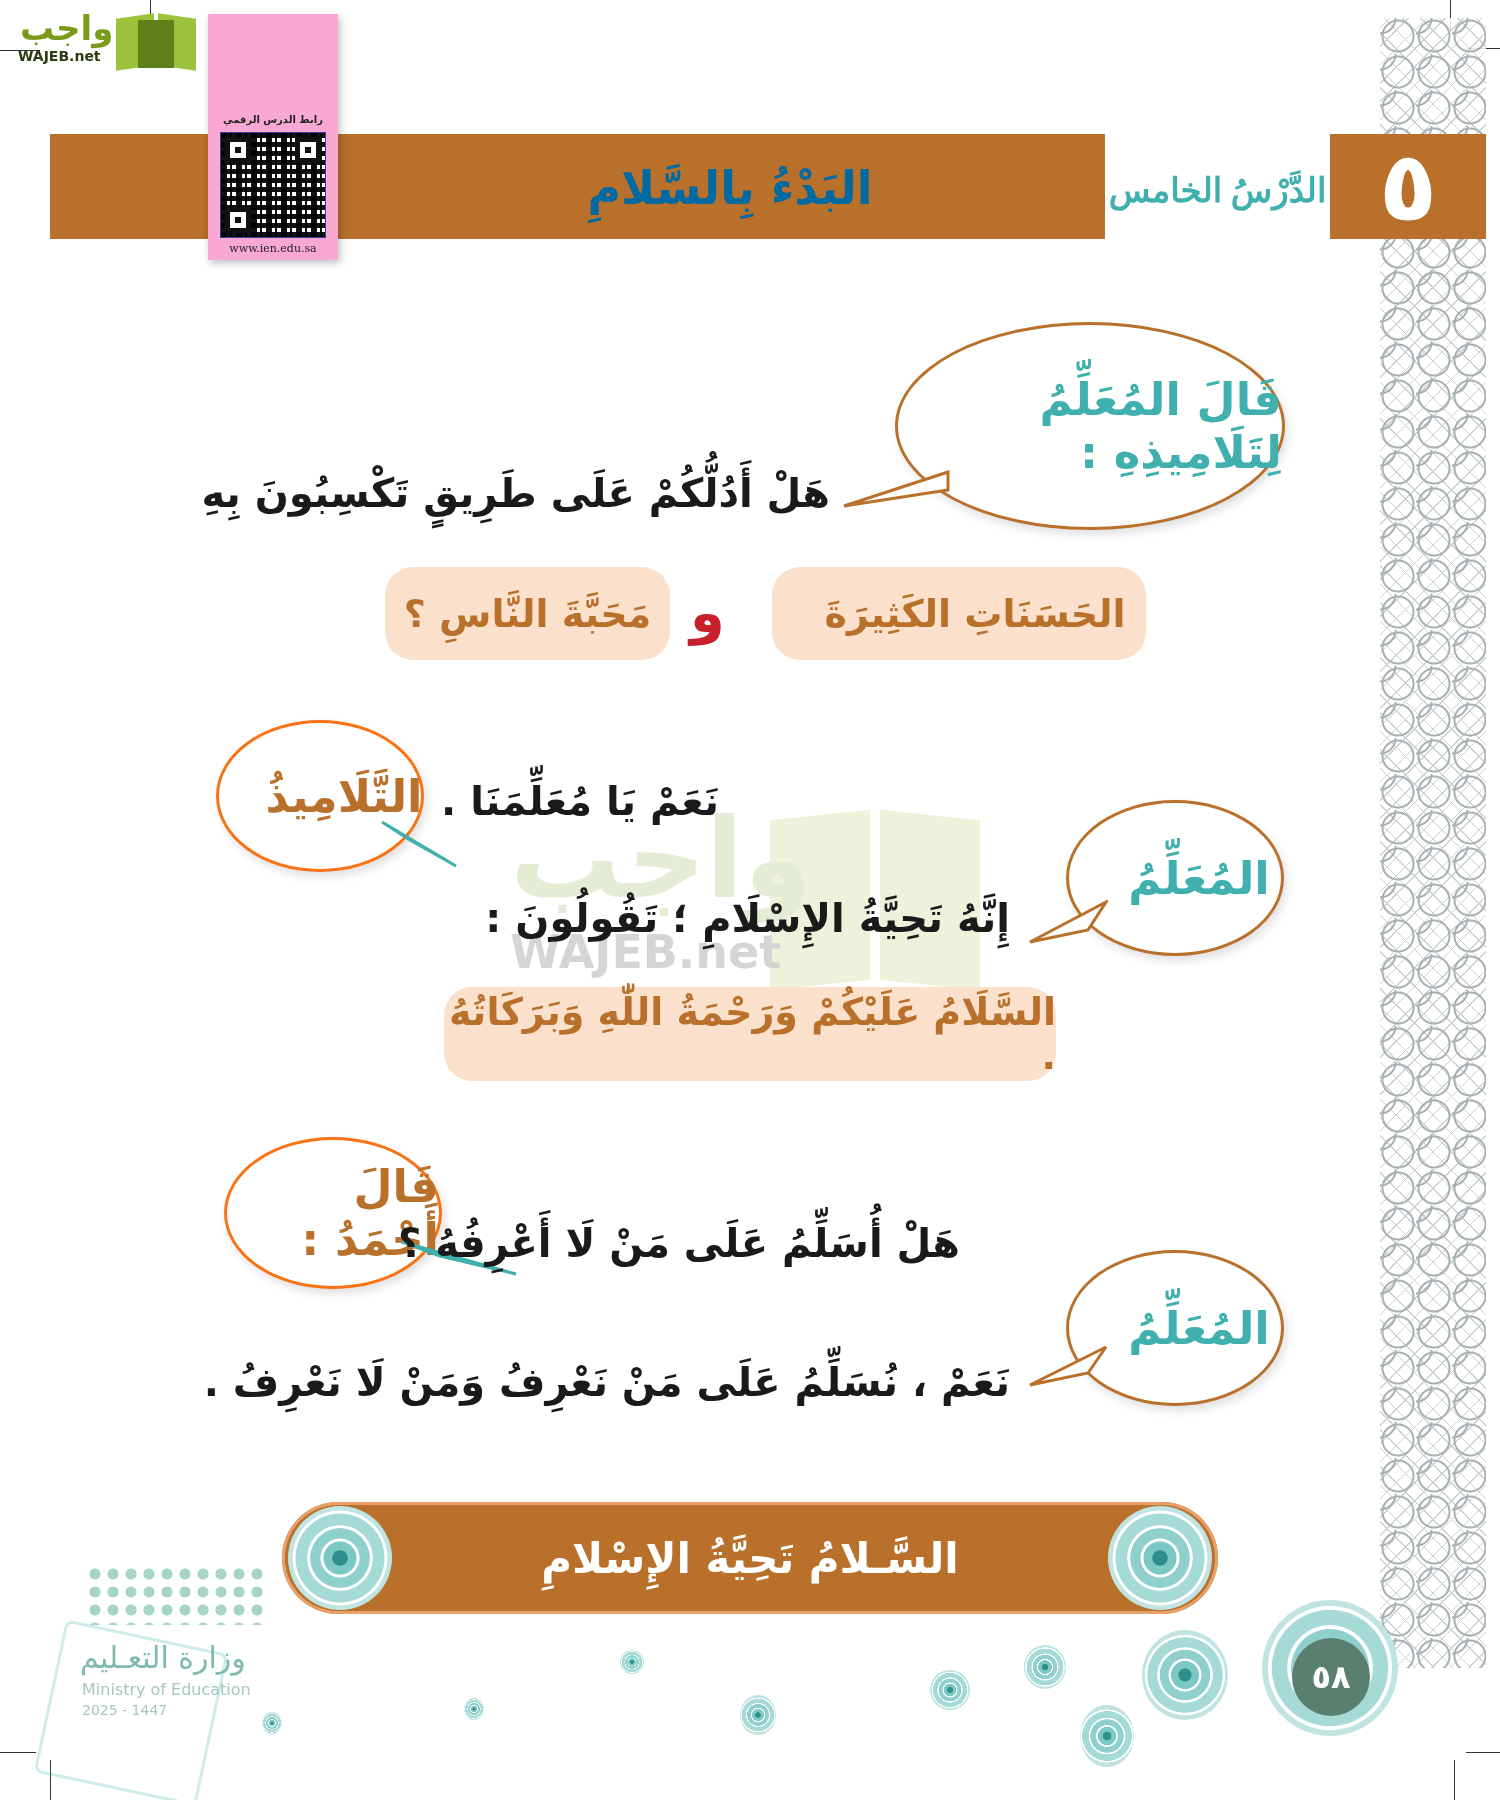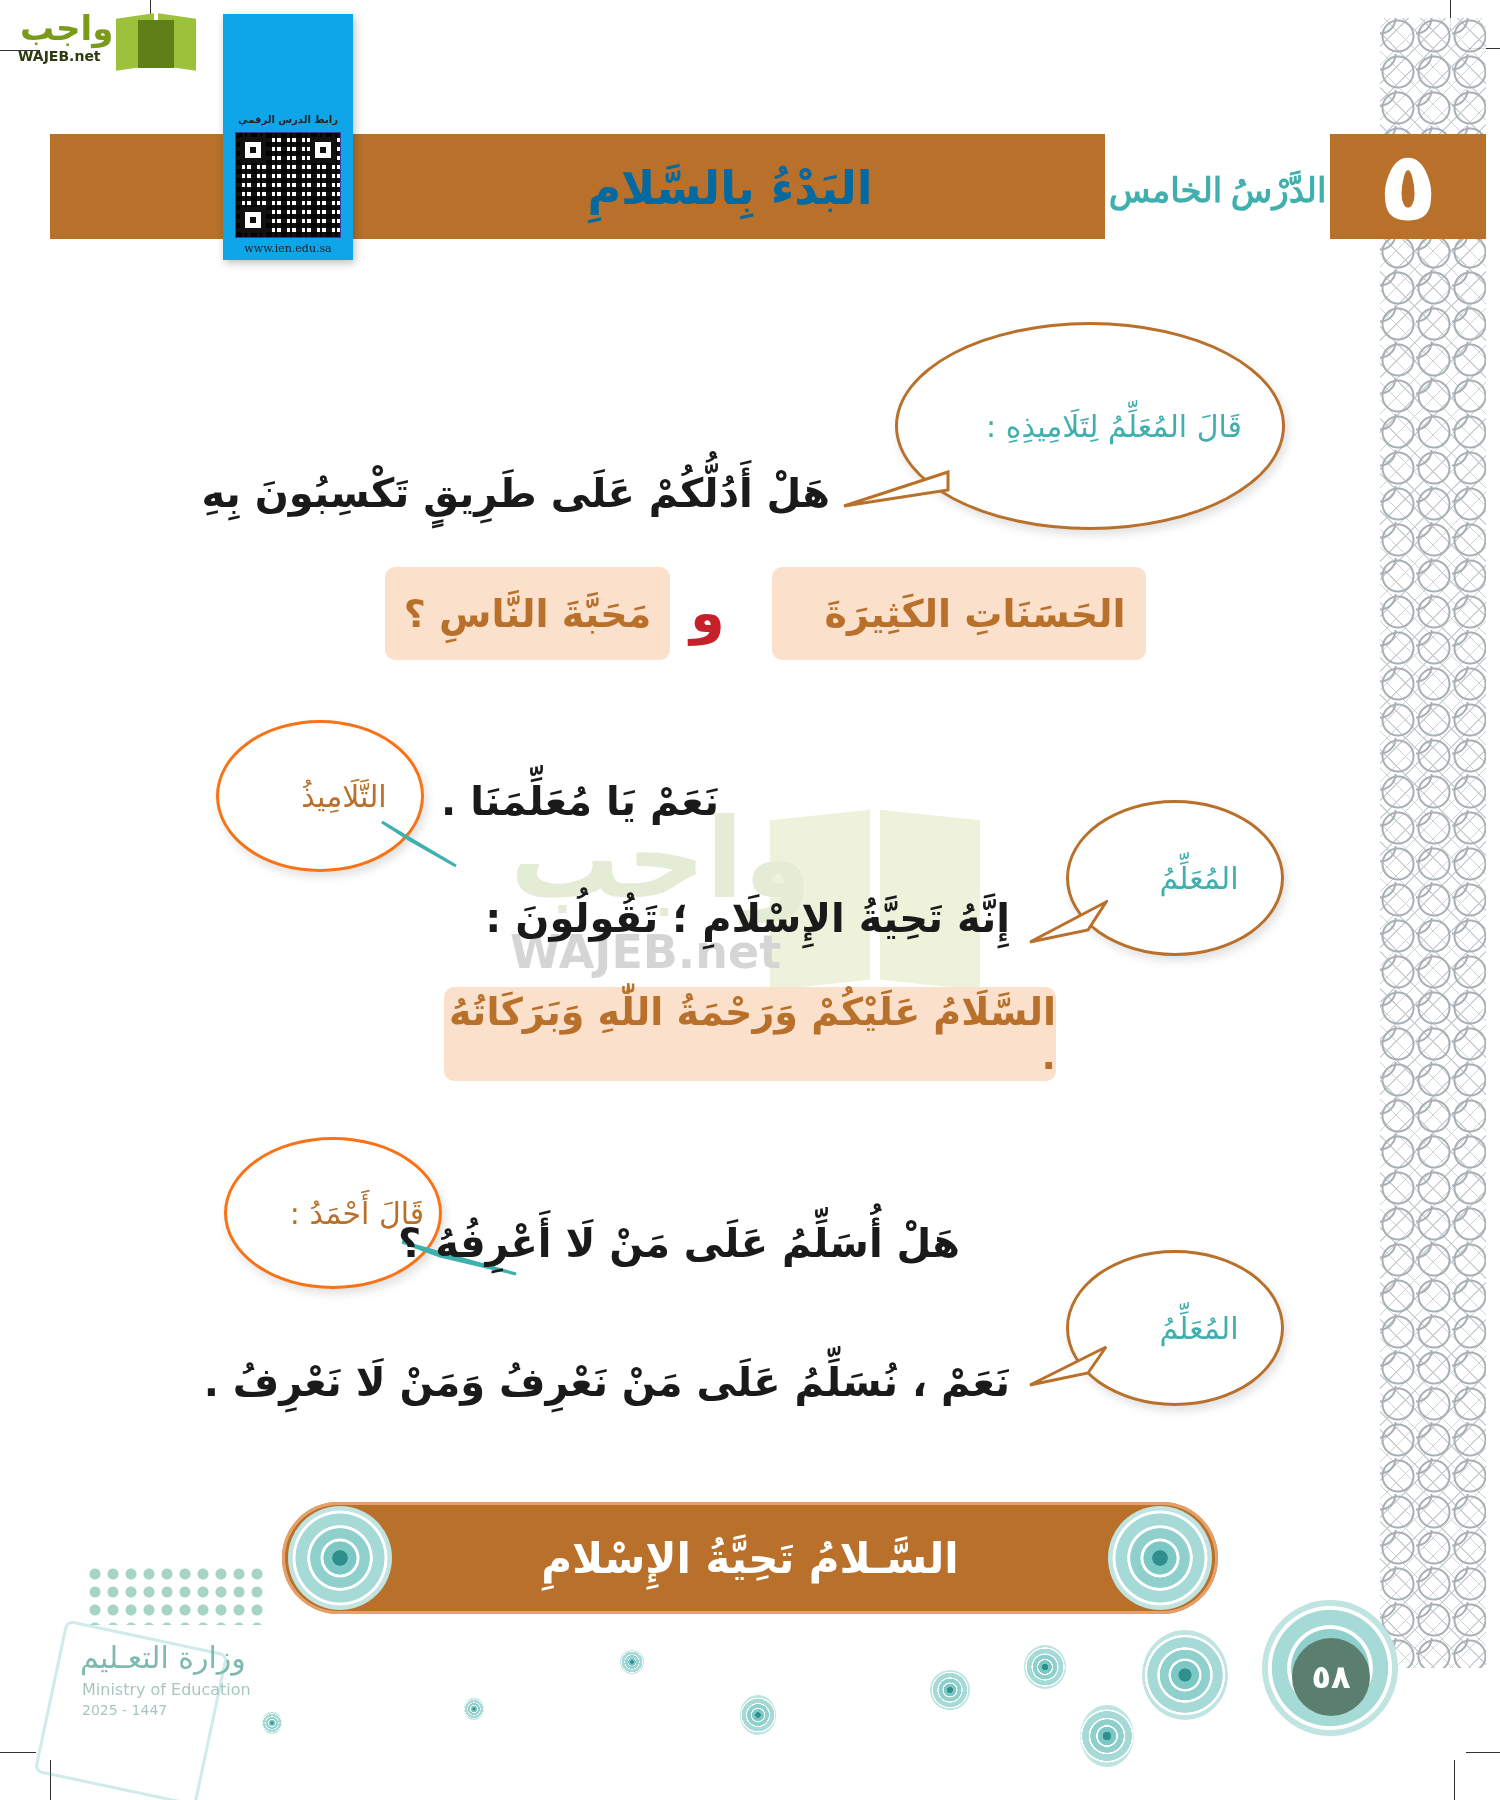--- a/index.html
+++ b/index.html
@@ -15,46 +15,46 @@
       repeating-linear-gradient(45deg, transparent 0 12px, #c4cacc 12px 13px),
       repeating-linear-gradient(-45deg, transparent 0 12px, #c4cacc 12px 13px);
     background-size:36px 36px,36px 36px,auto,auto;opacity:.85;}
   
   .header-bar{left:50px;top:134px;width:1055px;height:105px;background:#b8702a;}
   .num-box{left:1330px;top:134px;width:156px;height:105px;background:#b8702a;display:flex;align-items:center;justify-content:center;}
   .num-box span{color:#fff;font-size:96px;font-weight:bold;font-family:"DejaVu Sans",sans-serif;line-height:1;}
   .lesson-label{left:1105px;top:150px;width:225px;height:80px;display:flex;align-items:center;justify-content:center;color:#3fb0ad;font-size:34px;font-weight:bold;font-family:Liberation Serif, serif;}
   .lesson-title{left:480px;top:140px;width:500px;height:95px;display:flex;align-items:center;justify-content:center;color:#0369a1;font-size:46px;font-weight:bold;}
   
-  .qr-card{left:223px;top:14px;width:130px;height:246px;background:#0ea5e9;box-shadow:2px 3px 8px rgba(0,0,0,.25);}
+  .qr-card{left:208px;top:14px;width:130px;height:246px;background:#f9a8d4;box-shadow:2px 3px 8px rgba(0,0,0,.25);}
   .qr-caption{left:0;top:100px;width:130px;text-align:center;font-size:10px;font-weight:bold;color:#222;}
   .qr-code{left:12px;top:118px;width:104px;height:104px;border:1px solid #3a3aa0;background:
      repeating-linear-gradient(90deg,#111 0 6px,#fff 6px 9px,#111 9px 11px,#fff 11px 15px),
      repeating-linear-gradient(0deg,#111 0 5px,#fff 5px 9px);
      background-blend-mode:multiply;}
   .qr-finder{width:26px;height:26px;border:5px solid #111;background:#fff;box-sizing:border-box;}
   .qr-finder::after{content:"";position:absolute;left:5px;top:5px;width:6px;height:6px;background:#111;}
   .qr-url{left:0;top:228px;width:130px;text-align:center;font-size:11px;font-family:"DejaVu Serif",serif;color:#222;}
   
   .wajeb-logo{left:8px;top:6px;width:180px;height:60px;}
   .wajeb-ar{left:12px;top:2px;font-size:34px;font-weight:bold;color:#7a9a1a;}
   .wajeb-en{left:10px;top:42px;font-size:14px;font-weight:bold;color:#2b3a10;}
   .book{left:108px;top:4px;width:80px;height:58px;}
   .book .pg-l{position:absolute;left:0;top:6px;width:38px;height:52px;background:#9bc23a;transform:skewY(-8deg);}
   .book .pg-r{position:absolute;right:0;top:6px;width:38px;height:52px;background:#9bc23a;transform:skewY(8deg);}
   .book .spine{position:absolute;left:22px;top:10px;width:36px;height:48px;background:#5f7f18;}
   
   .bubble{position:absolute;border-radius:50%;background:#fff;box-shadow:3px 5px 10px rgba(0,0,0,.12);box-sizing:border-box;display:flex;align-items:center;justify-content:center;}
   .bubble.brown{border:3px solid #b8702a;}
   .bubble.teal{border:3px solid #f97316;}
-  .bubble .txt{font-weight:normal;font-size:30px;margin-left:48px;}
+  .bubble .txt{font-weight:bold;font-size:45px;margin-left:48px;}
   .c-teal{color:#3fb0ad;}
   .c-brown{color:#b8702a;}
   .body-text{color:#1a1a1a;font-size:40px;font-weight:bold;white-space:nowrap;}
-  .pill{position:absolute;background:#fbe1cc;border-radius:10px;display:flex;align-items:center;justify-content:center;color:#b8702a;font-size:38px;font-weight:bold;}
+  .pill{position:absolute;background:#fbe1cc;border-radius:28px;display:flex;align-items:center;justify-content:center;color:#b8702a;font-size:38px;font-weight:bold;}
   .and-word{color:#c8202a;font-size:56px;font-weight:bold;}
   
   .wm{left:510px;top:815px;width:470px;height:170px;opacity:.35;}
   .wm-ar{position:absolute;left:0;top:-20px;font-size:110px;font-weight:bold;color:#b7c98a;}
   .wm-en{position:absolute;left:0;top:110px;font-size:46px;font-weight:bold;color:#8a8a8a;}
   .wm-book{position:absolute;left:260px;top:0;width:210px;height:170px;}
   .wm-book div{position:absolute;top:0;width:100px;height:170px;background:#cfdc9a;}
   
   .banner{left:282px;top:1502px;width:936px;height:112px;background:#b8702a;border-radius:56px;box-shadow:0 0 0 3px #e8a06a inset;}
   .rosette{position:absolute;border-radius:50%;background:

